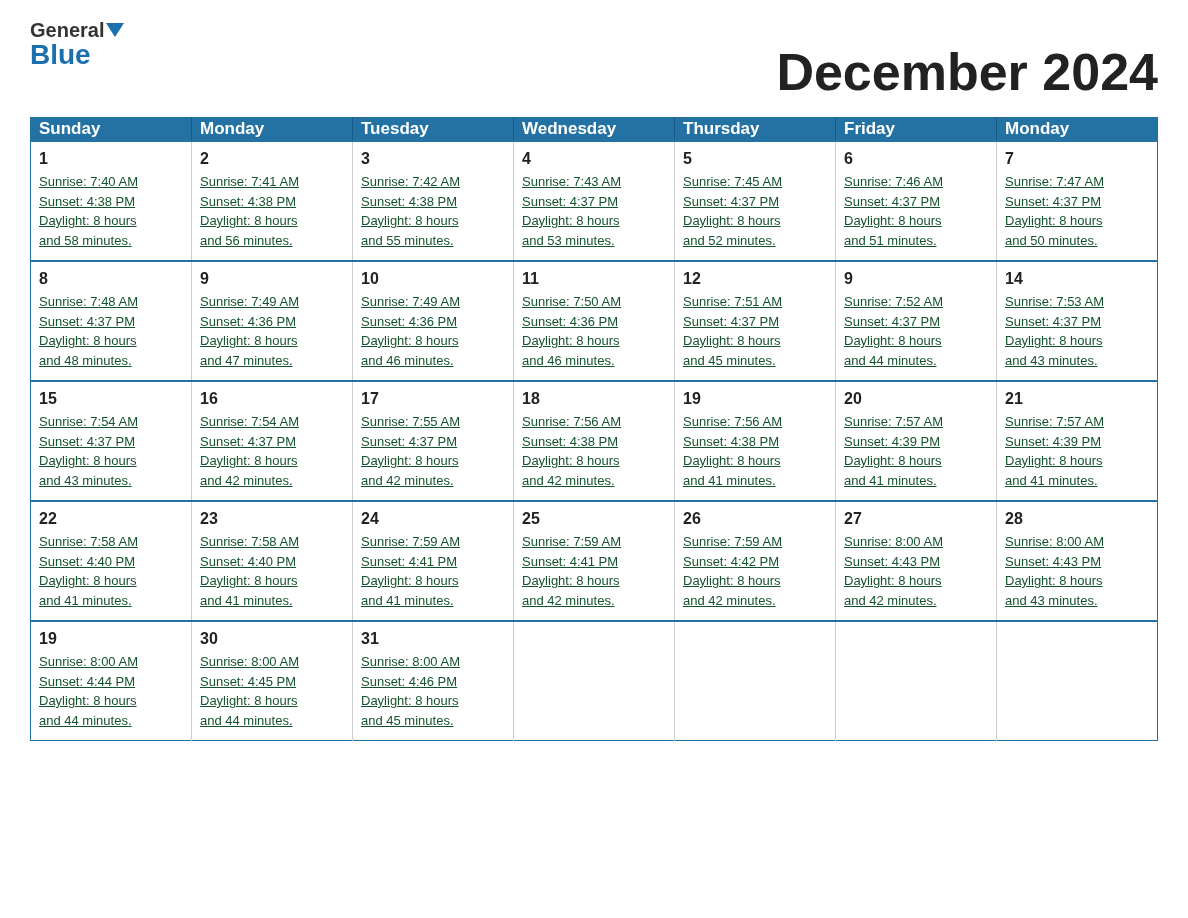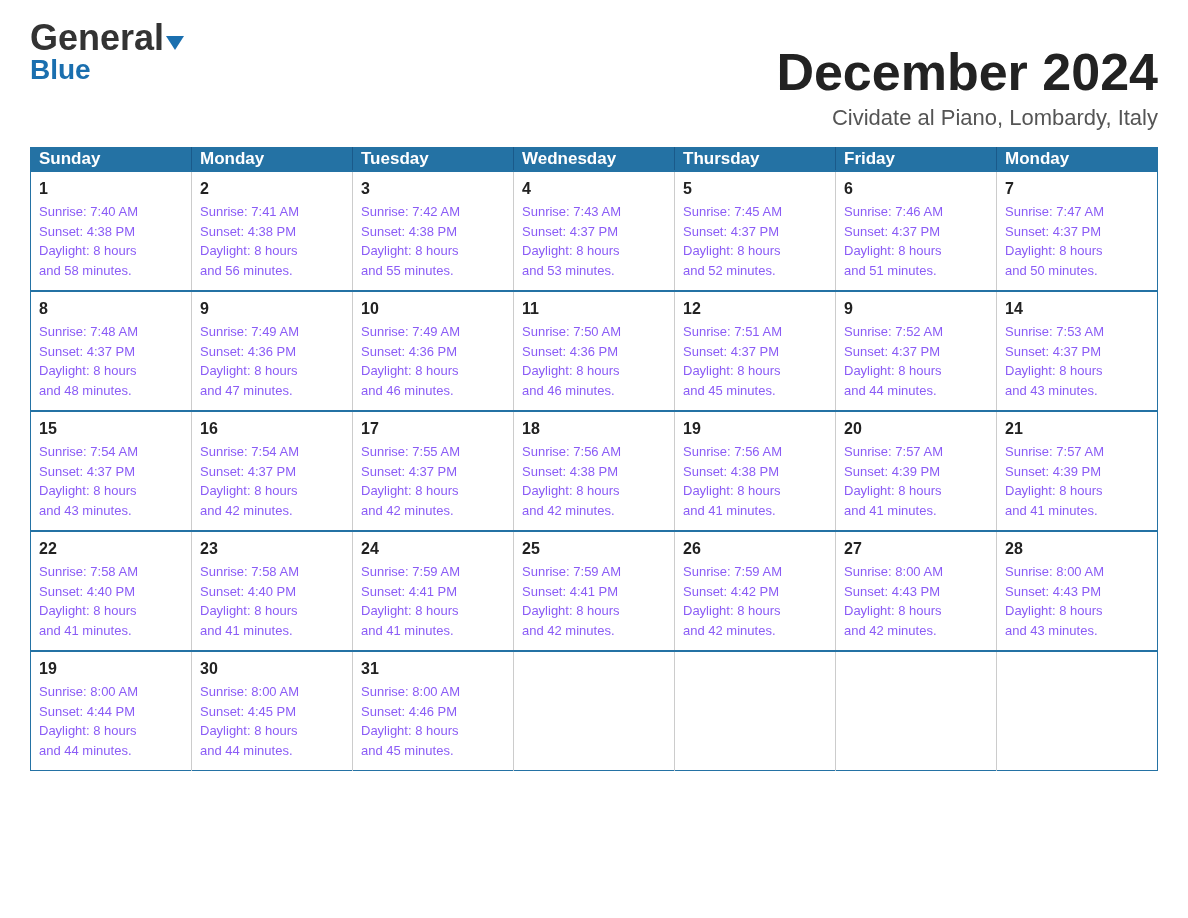--- a/index.html
+++ b/index.html
@@ -15,21 +15,21 @@
       justify-content: space-between;
       align-items: flex-start;
       margin-bottom: 16px;
     }
     .logo {
       display: flex;
       flex-direction: column;
       align-items: flex-start;
     }
     .logo-general {
-      font-size: 36px;
+      font-size: 20px;
       font-weight: bold;
       color: #333;
       line-height: 1;
     }
     .logo-blue {
       font-size: 28px;
       font-weight: bold;
       color: #1a6faf;
       line-height: 1;
       margin-top: 48px;
@@ -95,42 +95,42 @@
     }
     .day-num {
       font-size: 16px;
       font-weight: bold;
       color: #222;
       display: block;
       margin-bottom: 4px;
     }
     .day-info {
       font-size: 13px;
-      color: #8b5cf6;
+      color: #14532d;
       line-height: 1.5;
+      text-decoration: underline;
     }
     .empty-cell {
       background: #fff;
     }
   </style>
 </head>
 <body>
 
 <div class="header">
   <div class="logo">
     <div>
       <span class="logo-general">General</span><span class="logo-triangle"></span>
     </div>
     <div>
       <span class="logo-blue">Blue</span>
     </div>
   </div>
   <div class="title-block">
     <div class="month-title">December 2024</div>
-    <div class="location">Cividate al Piano, Lombardy, Italy</div>
   </div>
 </div>
 
 <table class="calendar">
   <thead>
     <tr>
     <th>Sunday</th>
         <th>Monday</th>
         <th>Tuesday</th>
         <th>Wednesday</th>

